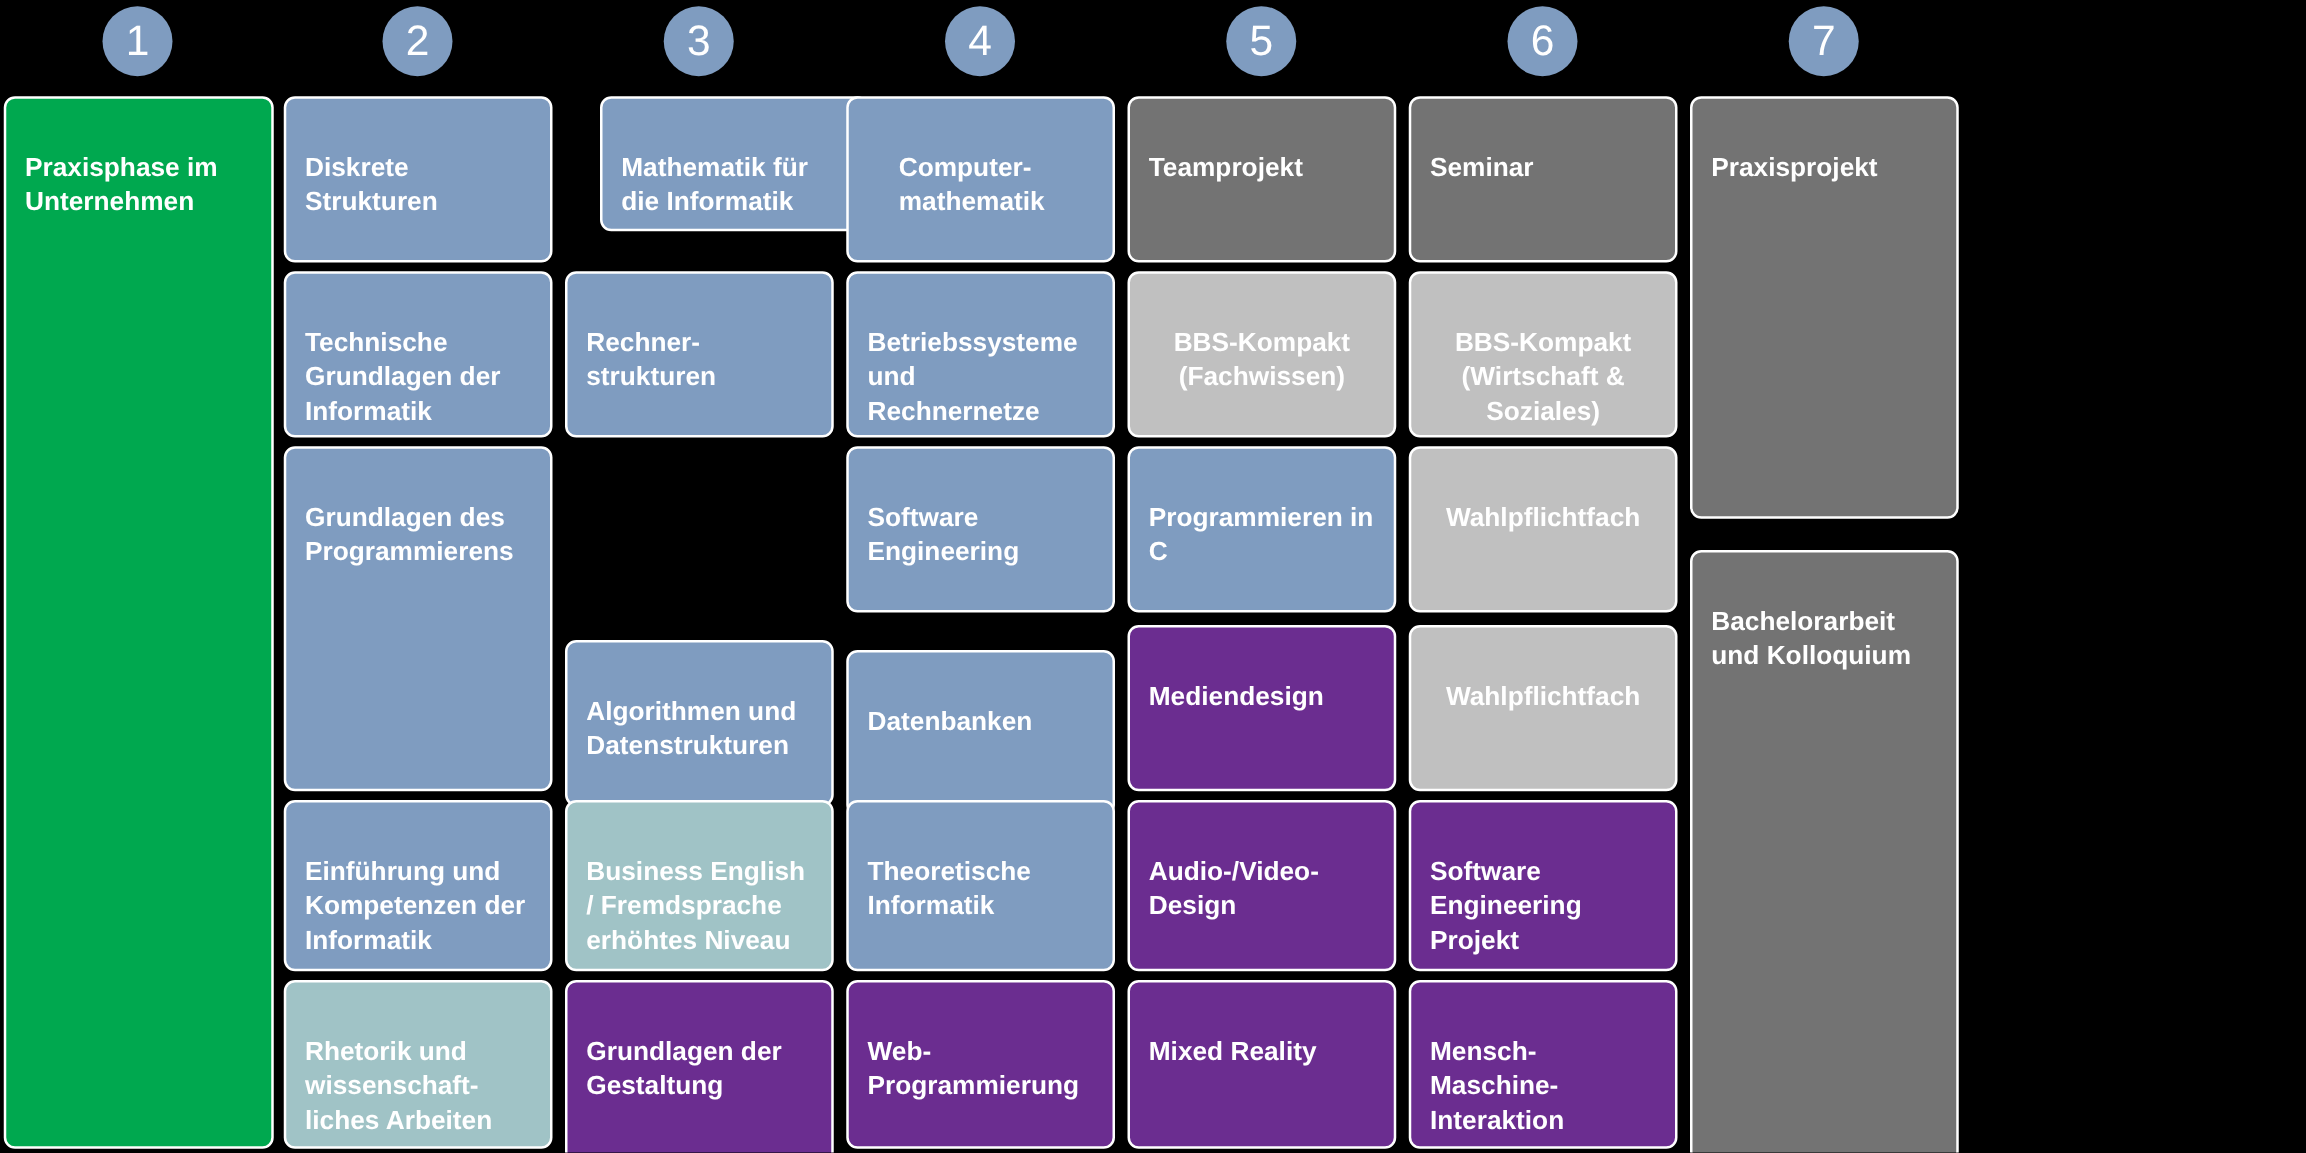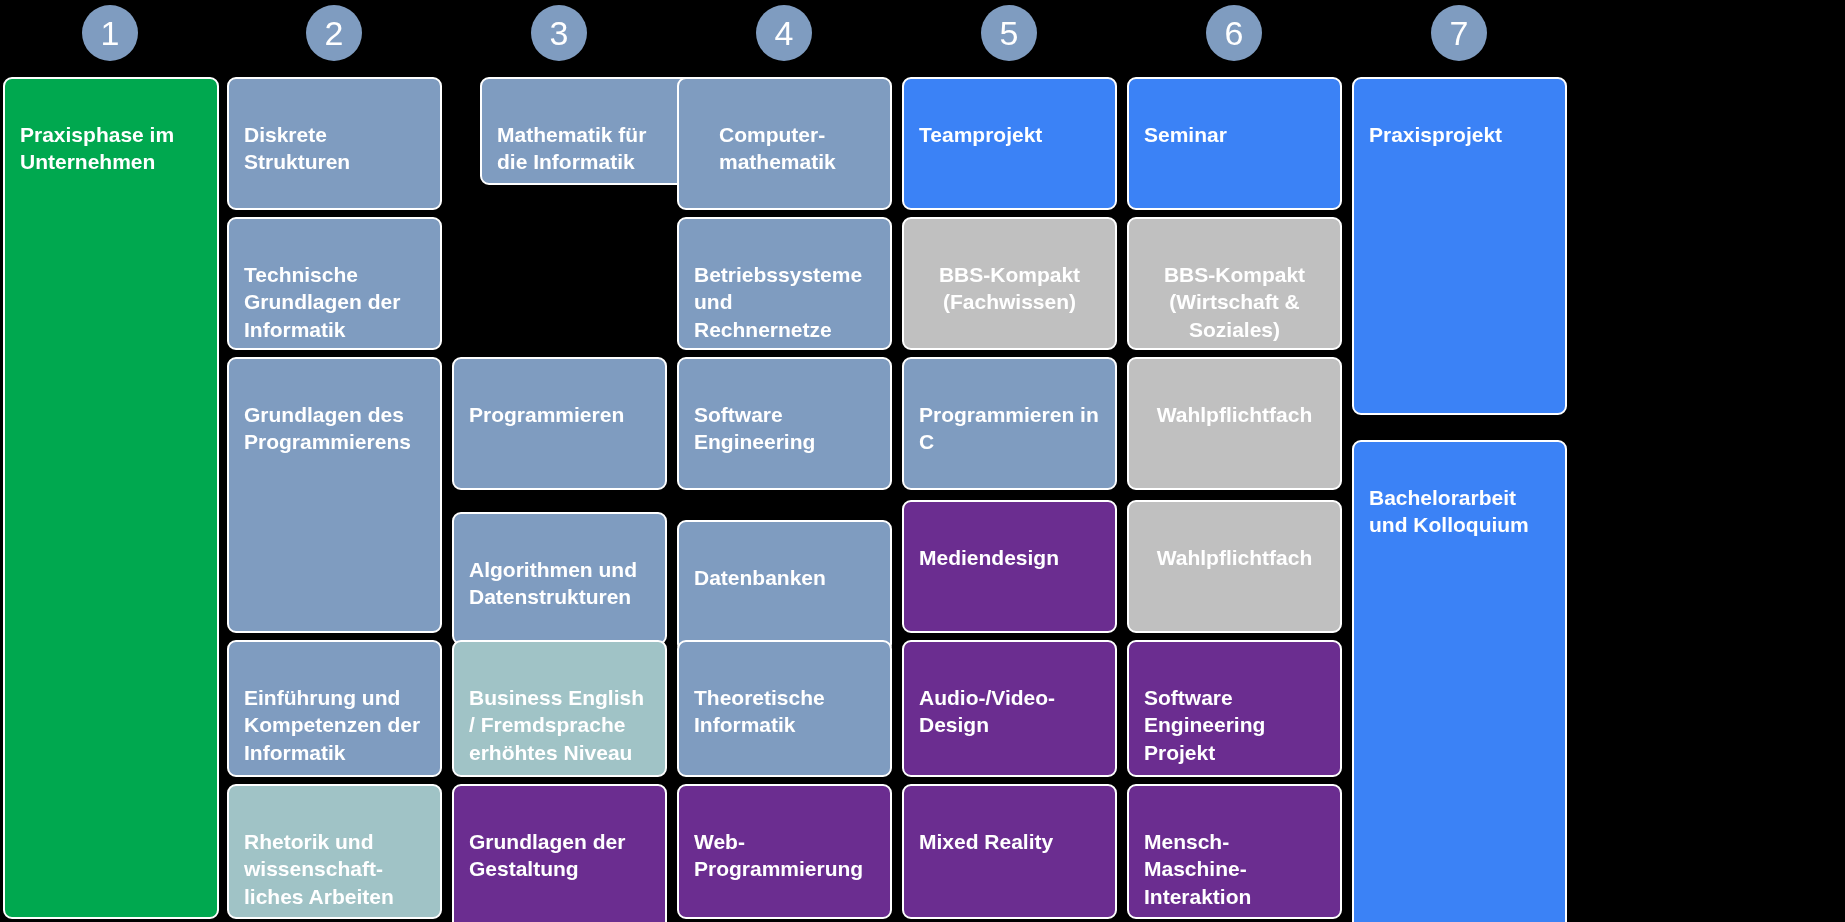--- a/index.html
+++ b/index.html
@@ -50,21 +50,21 @@
     font-size: 21px;
     font-weight: bold;
     line-height: 1.32;
     overflow: hidden;
     white-space: pre-line;
   }
 
   
   .c-green  { background: #00a84f; border-color: #ffffff; }
   .c-blue   { background: #7f9cc0; border-color: #ffffff; }
-  .c-teal   { background: #3b82f6; border-color: #ffffff; }
+  .c-teal   { background: #737373; border-color: #ffffff; }
   .c-gray   { background: #c0c0c0; border-color: #ffffff; text-align: center; }
   .c-purple { background: #6b2d90; border-color: #ffffff; }
   .c-ltteal { background: #a0c3c6; border-color: #ffffff; }
 
   .box-label {
     display: block;
   }
 </style>
 </head>
 <body>
@@ -110,22 +110,23 @@
     <span class="box-label">Einführung und Kompetenzen der Informatik</span>
   </div>
   <div class="box c-ltteal" style="left:227px; top:784px; width:215px; height:135px;">
     <span class="box-label">Rhetorik und wissenschaft-
 liches Arbeiten</span>
   </div>
 
   <div class="box c-blue" style="left:452px; top:77px;  width:215px; height:108px;margin-left:28px;">
     <span class="box-label">Mathematik für die Informatik</span>
   </div>
-  <div class="box c-blue" style="left:452px; top:357px; width:215px; height:133px;">
-    <span class="box-label">Programmieren</span>
+  <div class="box c-blue" style="left:452px; top:217px; width:215px; height:133px;">
+    <span class="box-label">Rechner-
+strukturen</span>
   </div>
   <div class="box c-blue" style="left:452px; top:500px; width:215px; height:133px;margin-top:12px;">
     <span class="box-label">Algorithmen und Datenstrukturen</span>
   </div>
   <div class="box c-ltteal" style="left:452px; top:640px; width:215px; height:137px;">
     <span class="box-label">Business English / Fremdsprache erhöhtes Niveau</span>
   </div>
   <div class="box c-purple" style="left:452px; top:784px; width:215px; height:163px;">
     <span class="box-label">Grundlagen der Gestaltung</span>
   </div>

